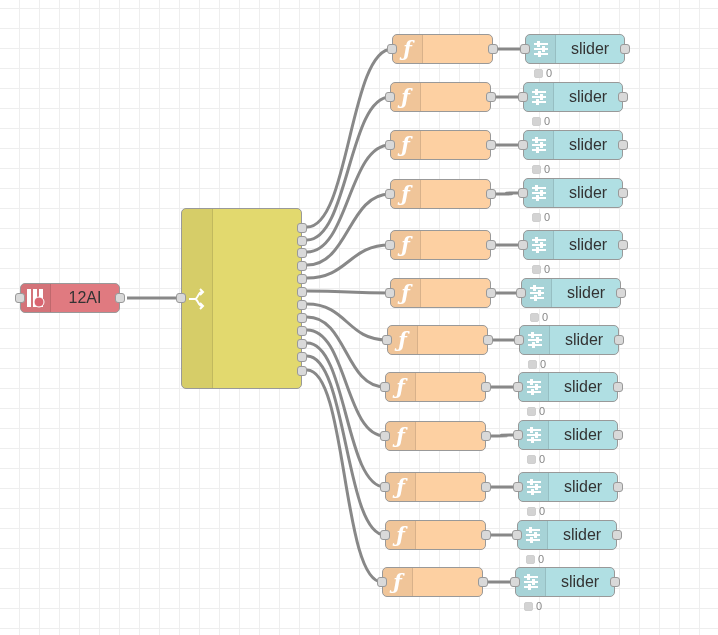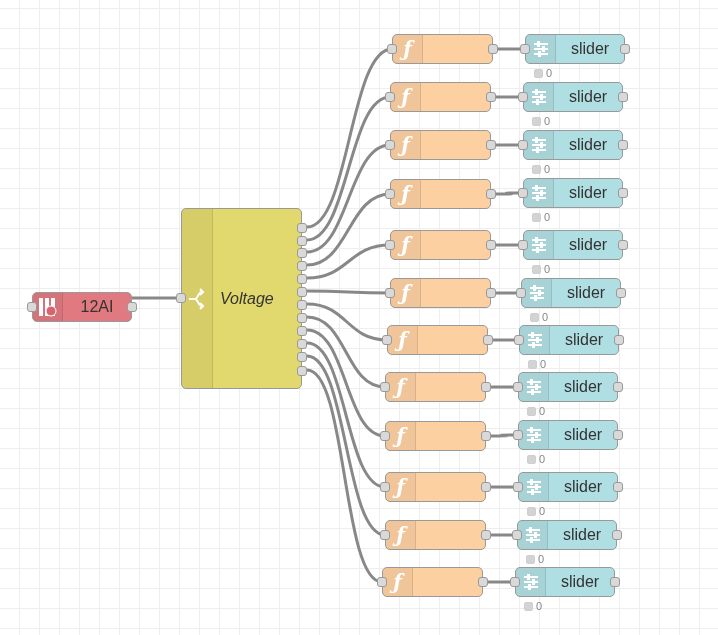--- a/index.html
+++ b/index.html
@@ -67,42 +67,41 @@
       <path d="M307 330 C347 330 345 436 385 436" class="wire"></path>
       <path d="M491 436 C531 436 477 435 517 435" class="wire"></path>
       <path d="M307 343 C347 343 345 487 385 487" class="wire"></path>
       <path d="M491 487 C531 487 477 487 517 487" class="wire"></path>
       <path d="M307 356 C347 356 345 535 385 535" class="wire"></path>
       <path d="M491 535 C531 535 476 535 516 535" class="wire"></path>
       <path d="M307 370 C347 370 342 582 382 582" class="wire"></path>
       <path d="M488 582 C528 582 474 582 514 582" class="wire"></path>
     </svg>
 
-  <div class="node inject" style="left:32px; top:283px;margin-top:9px;">
+  <div class="node inject" style="left:20px; top:283px;">
     <div class="icon-area">
       <svg width="22" height="22" viewBox="0 0 22 22">
         <rect x="2" y="2" width="4" height="18" fill="#fff"></rect>
         <rect x="8" y="2" width="4" height="18" fill="#fff"></rect>
         <rect x="14" y="2" width="4" height="18" fill="#fff"></rect>
         <circle cx="14" cy="15" r="5" fill="#d96470" stroke="#fff" stroke-width="1"></circle>
       </svg>
     </div>
     <div class="label">12AI</div>
     <div class="port" style="left:-6px; top:9px;"></div>
     <div class="port" style="right:-6px; top:9px;"></div>
   </div>
 
   <div class="node switch" style="left:181px; top:208px; width:121px; height:181px;">
     <div class="icon-area" style="width:30px;">
       <svg width="20" height="22" viewBox="0 0 20 22">
         <path d="M2 11 H8 M8 11 C11 11 11 4 15 4 M8 11 C11 11 11 18 15 18" stroke="#fff" stroke-width="2" fill="none"></path>
         <path d="M13 1 L16 4 L13 7 M13 15 L16 18 L13 21" stroke="#fff" stroke-width="2" fill="none"></path>
       </svg>
     </div>
-    <div class="label" style="font-style:italic; justify-content:flex-start; padding-left:8px;">Voltage</div>
     <div class="port" style="left:-6px; top:84px;"></div>
     <div id="switch-ports">
         <div class="port" style="left: 115px; top: 14px;"></div>
         <div class="port" style="left: 115px; top: 27px;"></div>
         <div class="port" style="left: 115px; top: 39px;"></div>
         <div class="port" style="left: 115px; top: 52px;"></div>
         <div class="port" style="left: 115px; top: 65px;"></div>
         <div class="port" style="left: 115px; top: 78px;"></div>
         <div class="port" style="left: 115px; top: 91px;"></div>
         <div class="port" style="left: 115px; top: 104px;"></div>

